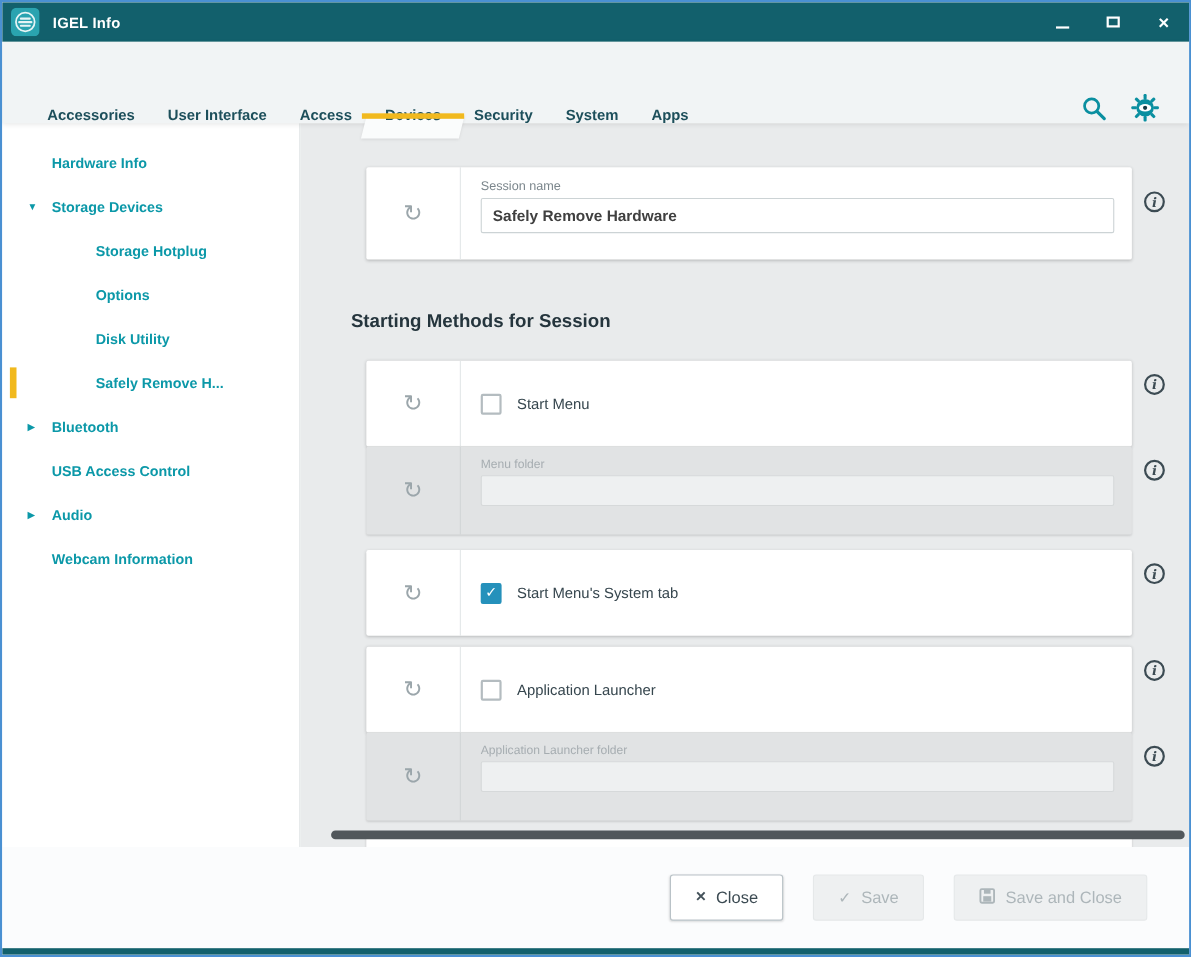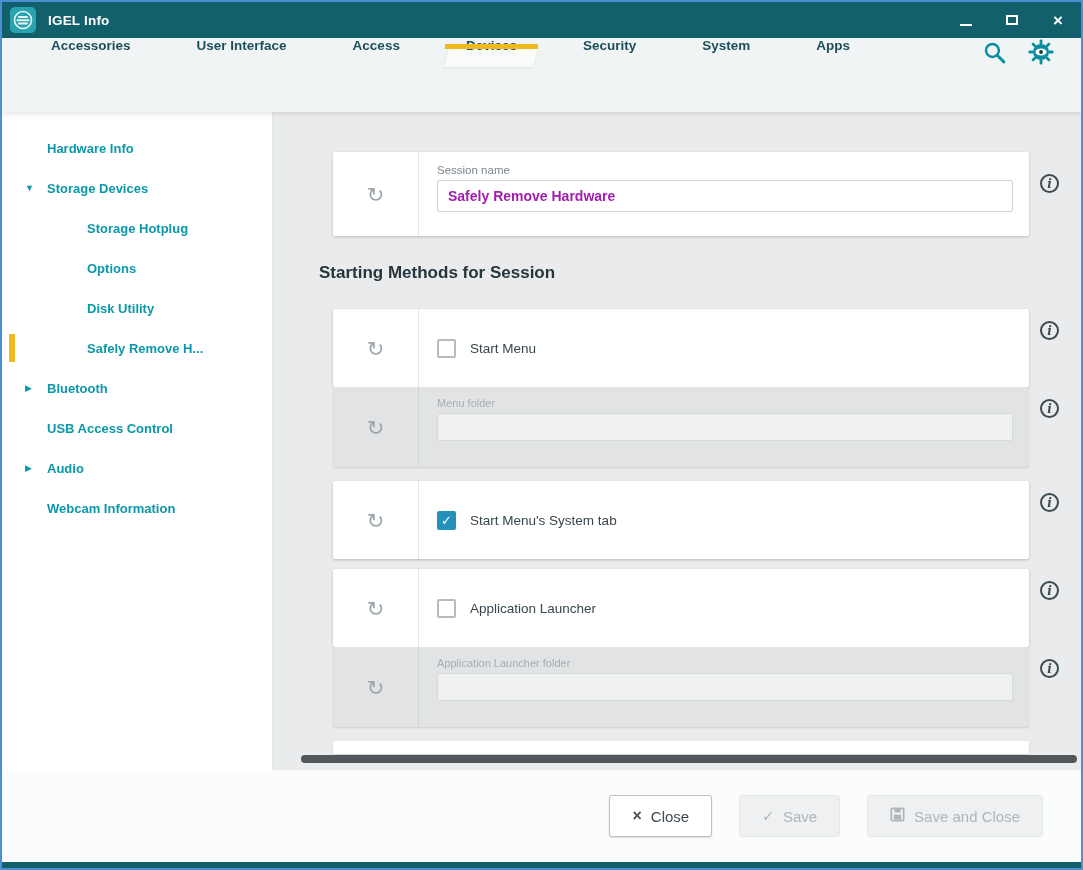--- a/index.html
+++ b/index.html
@@ -18,22 +18,22 @@
   .logo{width:26px;height:26px;display:flex;align-items:center;justify-content:center;}
   .title{color:#fff;font-size:13.5px;font-weight:bold;margin-left:12px;letter-spacing:.2px;}
   .wincontrols{margin-left:auto;display:flex;height:100%;}
   .wc{width:46px;height:100%;display:flex;align-items:center;justify-content:center;cursor:pointer;}
   .min-glyph{width:12px;height:2px;background:#fff;display:block;margin-top:9px;}
   .max-glyph{width:12px;height:10px;border:2px solid #fff;display:block;}
   .close-glyph{color:#fff;font-size:17px;font-weight:bold;line-height:1;}
   
   .tabbar{
     height:74px;min-height:74px;background:#f1f4f5;
-    display:flex;align-items:flex-start;padding-left:34px;
-    position:relative;z-index:3;box-shadow:0 2px 5px rgba(0,0,0,.10);gap:36px;
+    display:flex;align-items:flex-end;padding-left:26px;
+    position:relative;z-index:3;box-shadow:0 2px 5px rgba(0,0,0,.10);
   }
   .tab{
     padding:0 15px;display:flex;align-items:center;
     font-weight:bold;font-size:13.5px;color:var(--tab_text,#1d4f5b);
     position:relative;cursor:pointer;white-space:nowrap;
   }
   .tab.active{z-index:1;}
   .tab.active::before{
     content:"";position:absolute;left:-6px;right:-6px;top:6px;height:5px;
     background:var(--accent,#f1b91e);
@@ -83,24 +83,24 @@
     display:flex;align-items:center;justify-content:center;margin-left:11px;margin-top:12px;
     font-family:"DejaVu Serif",serif;font-style:italic;cursor:pointer;
   }
   .session-row{margin-top:40px;}
   .session-row .info{margin-top:22px;}
   .session-card{height:84px;}
   .fieldcol{flex:1;padding:12px 16px 0 18px;}
   .fieldlabel{display:block;font-size:11.5px;color:#7b868c;margin-bottom:4px;}
   .textinput{
     width:100%;height:32px;border:1px solid #ccd3d5;background:#fff;border-radius:2px;
-    font-family:inherit;font-size:14px;font-weight:bold;color:#a21caf;padding:0 10px;
+    font-family:inherit;font-size:14px;font-weight:bold;color:#404040;padding:0 10px;
   }
   .section-title{
-    font-size:17px;font-weight:bold;color:#25353d;margin:27px 0 26px 0;
+    font-size:17px;font-weight:bold;color:#25353d;margin:46px 0 26px 0;
   }
   .group{margin-bottom:14px;}
   .group .frow + .frow{margin-top:0;}
   .cbcard{height:78px;}
   .cbcol{flex:1;display:flex;align-items:center;padding-left:18px;}
   .checkbox{
     width:19px;height:19px;border:2px solid #b4bcc0;background:#fff;border-radius:2px;
     cursor:pointer;display:flex;align-items:center;justify-content:center;
   }
   .checkbox.checked{background:var(--checkbox,#2591bb);border-color:var(--checkbox,#2591bb);}

